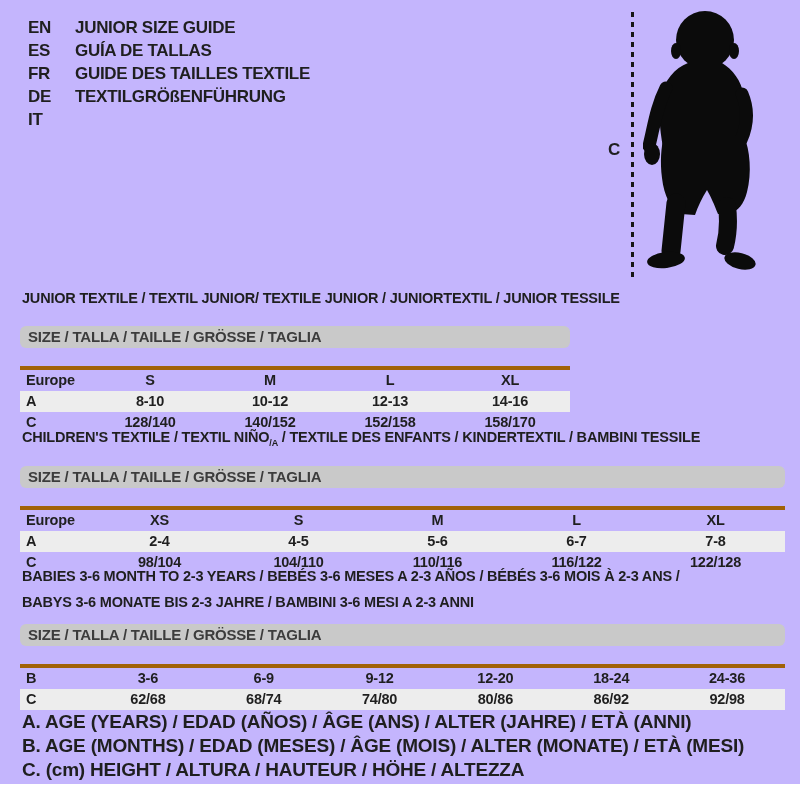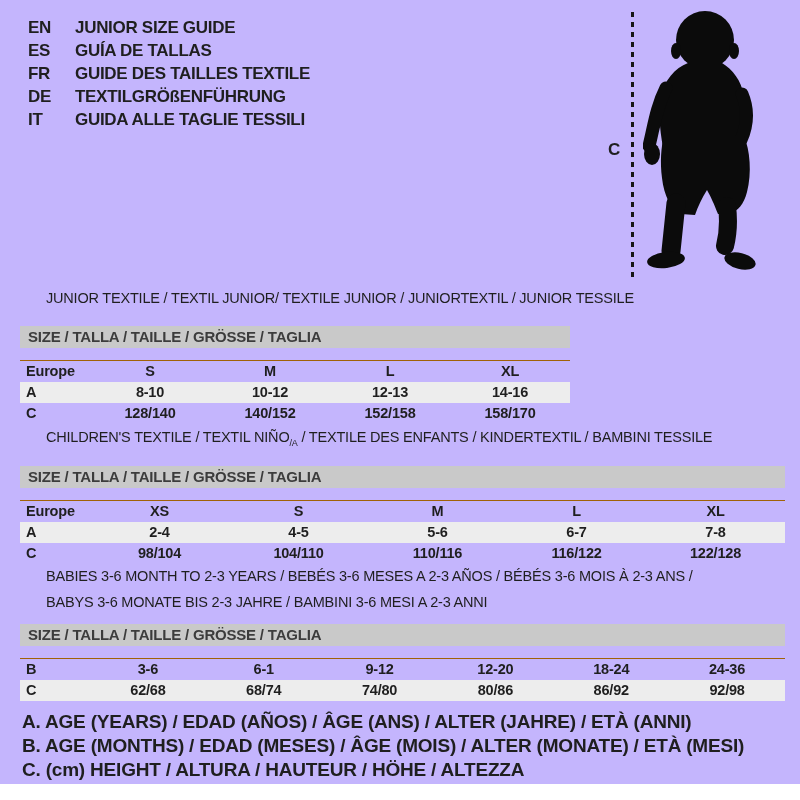--- a/index.html
+++ b/index.html
@@ -23,32 +23,32 @@
   }
   .c-label { position:absolute; left:8px; top:140px; font-size:17px; font-weight:700; }
   .baby-svg { position:absolute; left:43px; top:8px; }
 
   
   .section { position:absolute; left:20px; }
   .sec-junior   { top:288px; width:550px; }
   .sec-children { top:427px; width:765px; }
   .sec-babies   { top:566px; width:765px; }
   .sec-title {
-    font-size:14.5px; font-weight:400; letter-spacing:-0.2px; line-height:20px;
-    white-space:nowrap; padding-left:2px;margin-left:24px;
+    font-size:14.5px; font-weight:700; letter-spacing:-0.2px; line-height:20px;
+    white-space:nowrap; padding-left:2px;
   }
   .sec-title sub { font-size:9px; }
   .size-bar {
     height:22px; line-height:22px; padding-left:8px;
-    font-size:15px; font-weight:700; letter-spacing:-0.2px; color:#3c3c3c;
+    font-size:15px; font-weight:700; letter-spacing:-0.2px; color:#3c3c3c;border-radius:6px;
   }
   .sec-junior .size-bar   { margin-top:12px; }
   .sec-children .size-bar { margin-top:13px; }
   .sec-babies .size-bar   { margin-top:12px; }
-  .tbl-body { margin-top:12px; border-top:1px solid #a16207; }
+  .tbl-body { margin-top:18px; border-top:4px solid #a16207; }
   .tbl-row {
     display:flex; height:21px; align-items:center;
     font-size:14.5px; font-weight:700; letter-spacing:-0.2px;
   }
   .row-label { width:70px; padding-left:6px; }
   .cell { flex:1; text-align:center; }
 
   
   .notes { position:absolute; left:22px; top:710px; }
   .note-line {
@@ -73,21 +73,20 @@
     <div class="lang-row">
       <span class="lang-code">FR</span>
       <span class="lang-label">GUIDE DES TAILLES TEXTILE</span>
     </div>
     <div class="lang-row">
       <span class="lang-code">DE</span>
       <span class="lang-label">TEXTILGRÖßENFÜHRUNG</span>
     </div>
     <div class="lang-row">
       <span class="lang-code">IT</span>
-      <span class="lang-label">GUIDA ALLE TAGLIE TESSILI</span>
     </div>
   </div>
 
   <div class="figure">
     <span class="c-label">C</span>
     <div class="dash-line"></div>
     <svg class="baby-svg" width="115" height="266" viewBox="0 0 115 266" fill="#0b0b0b">
       <ellipse cx="62" cy="32" rx="29" ry="29"></ellipse>
       <ellipse cx="33" cy="43" rx="5" ry="8"></ellipse>
       <ellipse cx="91" cy="43" rx="5" ry="8"></ellipse>
@@ -164,21 +163,21 @@
   </section>
 
   <section class="section sec-babies">
     <div class="sec-title"><span>BABIES 3-6 MONTH TO 2-3 YEARS / BEBÉS 3-6 MESES A 2-3 AÑOS / BÉBÉS 3-6 MOIS À 2-3 ANS /</span><sub></sub><span></span></div>
     <div class="sec-title">BABYS 3-6 MONATE BIS 2-3 JAHRE / BAMBINI 3-6 MESI A 2-3 ANNI</div>
     <div class="size-bar" style="background: rgb(201, 201, 201);">SIZE / TALLA / TAILLE / GRÖSSE / TAGLIA</div>
     <div class="tbl-body">
         <div class="tbl-row">
           <span class="row-label">B</span>
           <span class="cell">3-6</span>
-          <span class="cell">6-1</span>
+          <span class="cell">6-9</span>
           <span class="cell">9-12</span>
           <span class="cell">12-20</span>
           <span class="cell">18-24</span>
           <span class="cell">24-36</span>
         </div>
         <div class="tbl-row" style="background: rgb(237, 237, 237);">
           <span class="row-label">C</span>
           <span class="cell">62/68</span>
           <span class="cell">68/74</span>
           <span class="cell">74/80</span>

